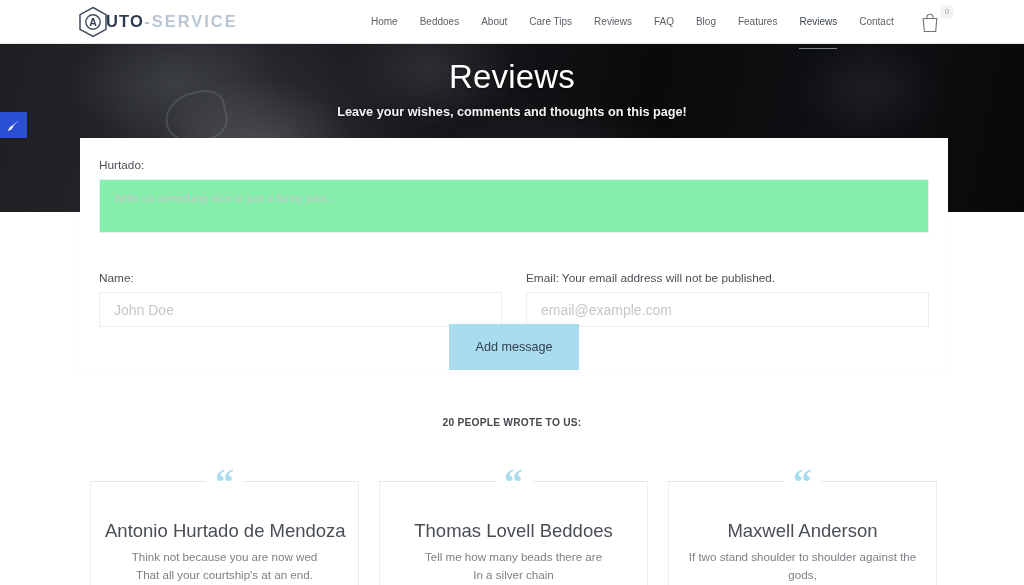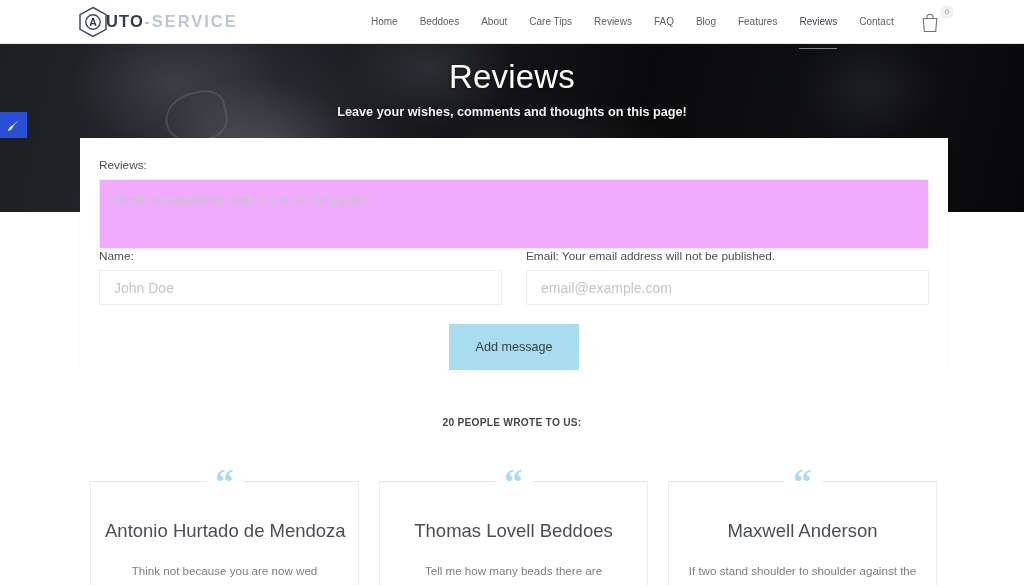--- a/index.html
+++ b/index.html
@@ -138,32 +138,32 @@
     box-shadow: 0 0 0 1px rgba(0,0,0,0.015);
   }
   .field-label {
     font-size: 11.8px;
     color: #4a4f57;
     margin-bottom: 7px;
     display: block;
   }
   .msg-group { position: absolute; left: 19px; top: 20px; width: 830px; }
   .ta {
-    width: 830px; height: 70px;
+    width: 830px; height: 54px;
     border: 1px solid #eceff1;
-    background: #f0abfc;
+    background: #86efac;
     padding: 12px 14px;
-    font-size: 13px;
+    font-size: 11px;
     font-family: "Liberation Sans", sans-serif;
     color: #555;
     resize: none;
     outline: none;
   }
   .ta::placeholder { color: #c2c6cb; }
-  .row2 { position: absolute; left: 19px; top: 111px; width: 830px; display: flex; gap: 24px; }
+  .row2 { position: absolute; left: 19px; top: 133px; width: 830px; display: flex; gap: 24px; }
   .col { width: 403px; }
   .inp {
     width: 403px; height: 35px;
     border: 1px solid #eceff1;
     background: #fff;
     padding: 0 14px;
     font-size: 14px;
     font-family: "Liberation Sans", sans-serif;
     color: #555;
     outline: none;
@@ -213,21 +213,21 @@
     font-size: 38px;
     line-height: 36px;
     color: #a9dcef;
     font-weight: bold;
     user-select: none;
   }
   .rname {
     font-size: 18.5px;
     color: #494e55;
     font-weight: normal;
-    margin-bottom: 20px;
+    margin-bottom: 6px;
     white-space: nowrap;
   }
   .rtext {
     font-size: 11.6px;
     color: #7b8087;
     line-height: 18px;
   }
 </style>
 </head>
 <body>
@@ -275,21 +275,21 @@
 
 <div class="edit-tab">
   <svg width="15" height="15" viewBox="0 0 16 16">
     <path d="M13.8 1.9 L8.3 8.0 L7.0 10.3 L5.6 12.2 L2.0 14.2 L3.6 10.4 L5.4 8.9 L7.7 7.5 Z" fill="#ffffff"></path>
   </svg>
 </div>
 
 <div class="form-card">
 
   <div class="msg-group">
-    <label class="field-label">Reviews:</label>
+    <label class="field-label">Hurtado:</label>
     <textarea class="ta" placeholder="Write us something nice or just a funny joke..." style=""></textarea>
   </div>
 
   <div class="row2">
     <div class="col">
       <label class="field-label">Name:</label>
       <input class="inp" type="text" placeholder="John Doe" style="">
     </div>
     <div class="col">
       <label class="field-label">Email: Your email address will not be published.</label>

